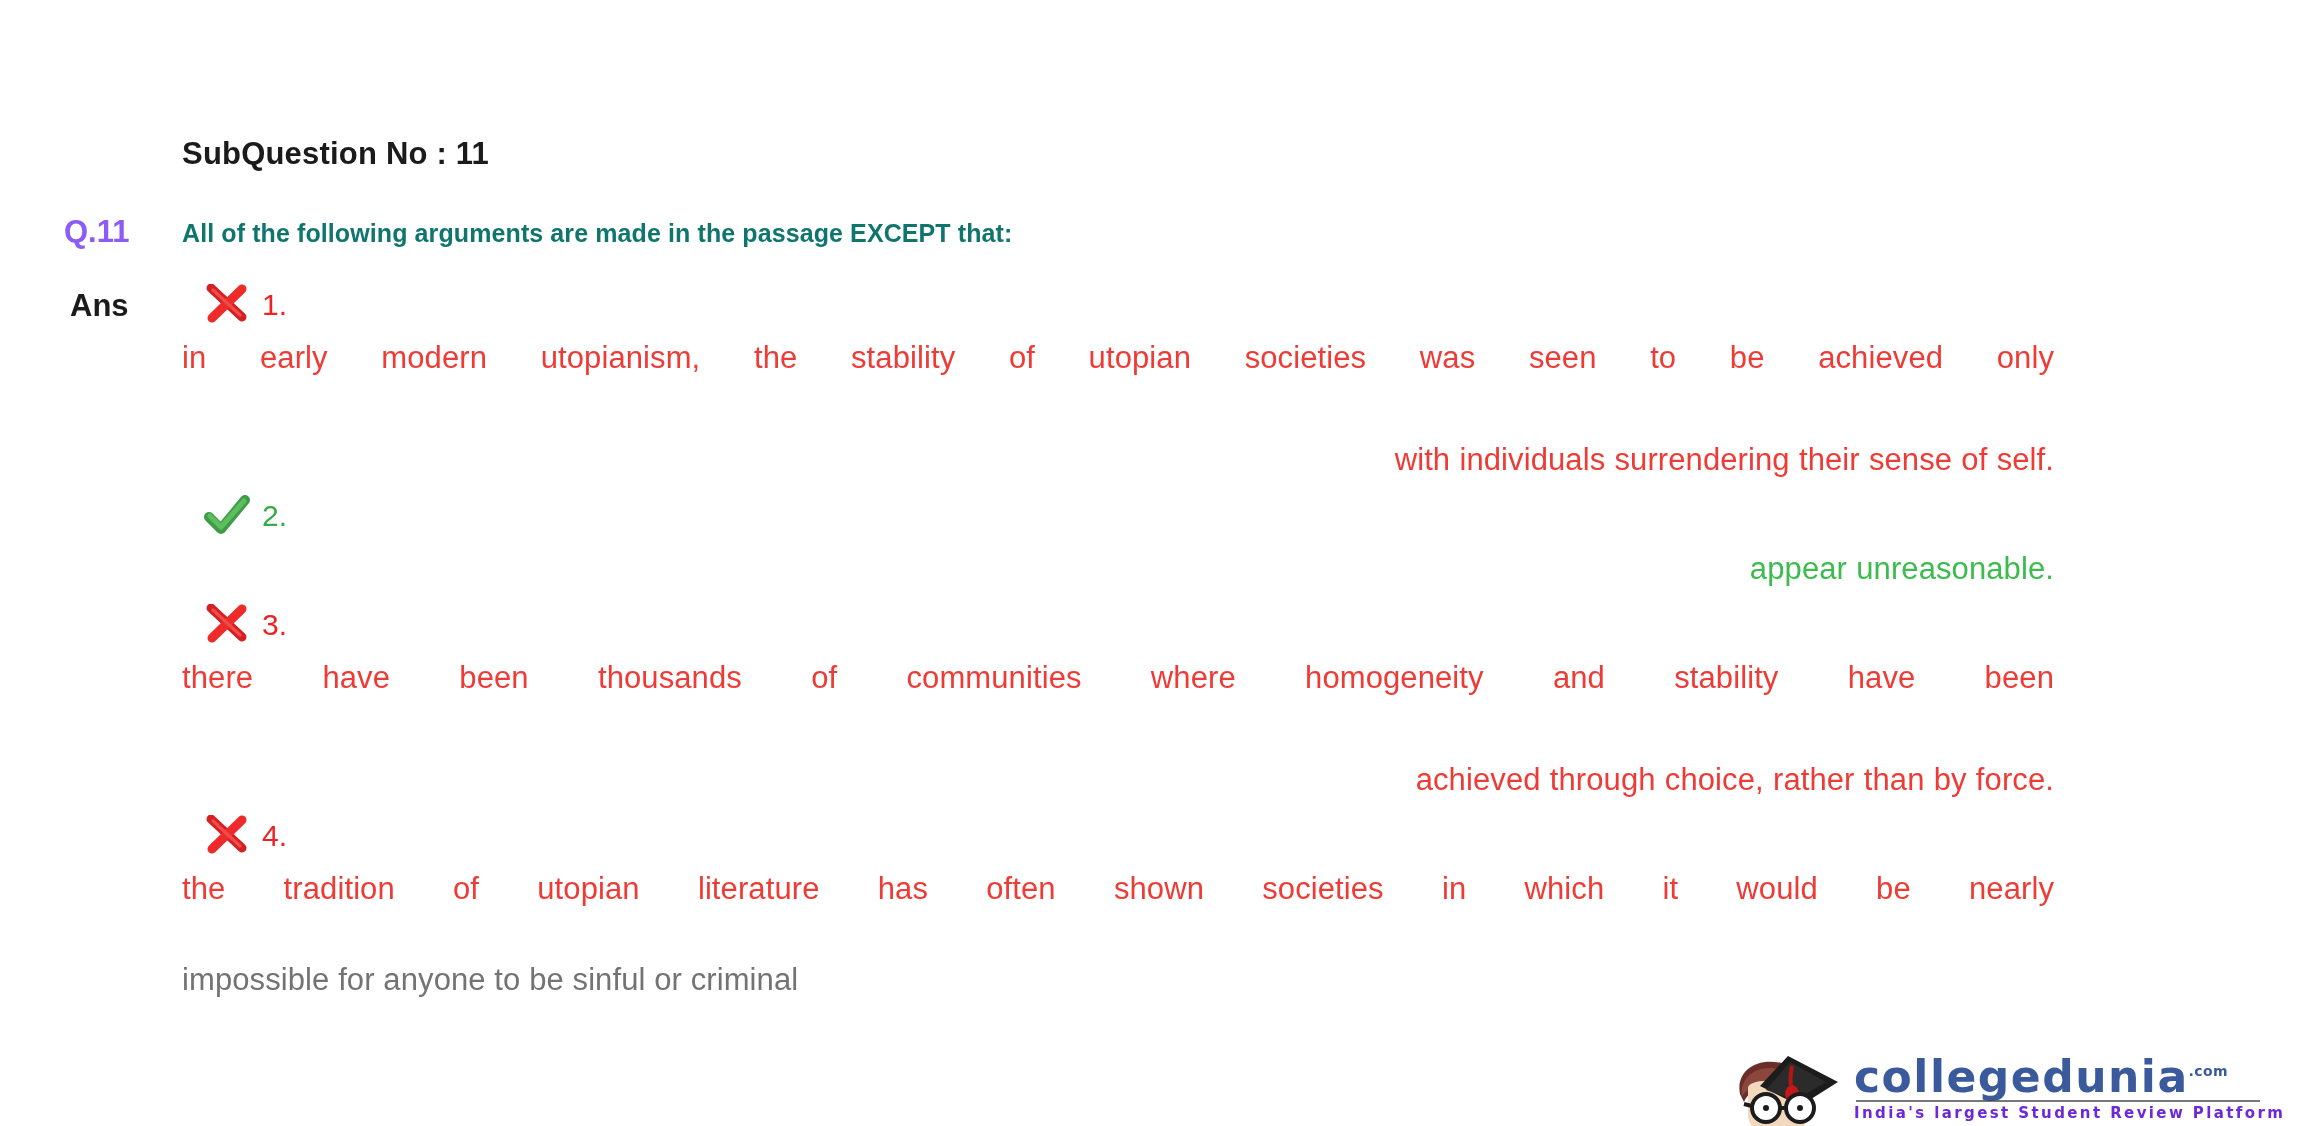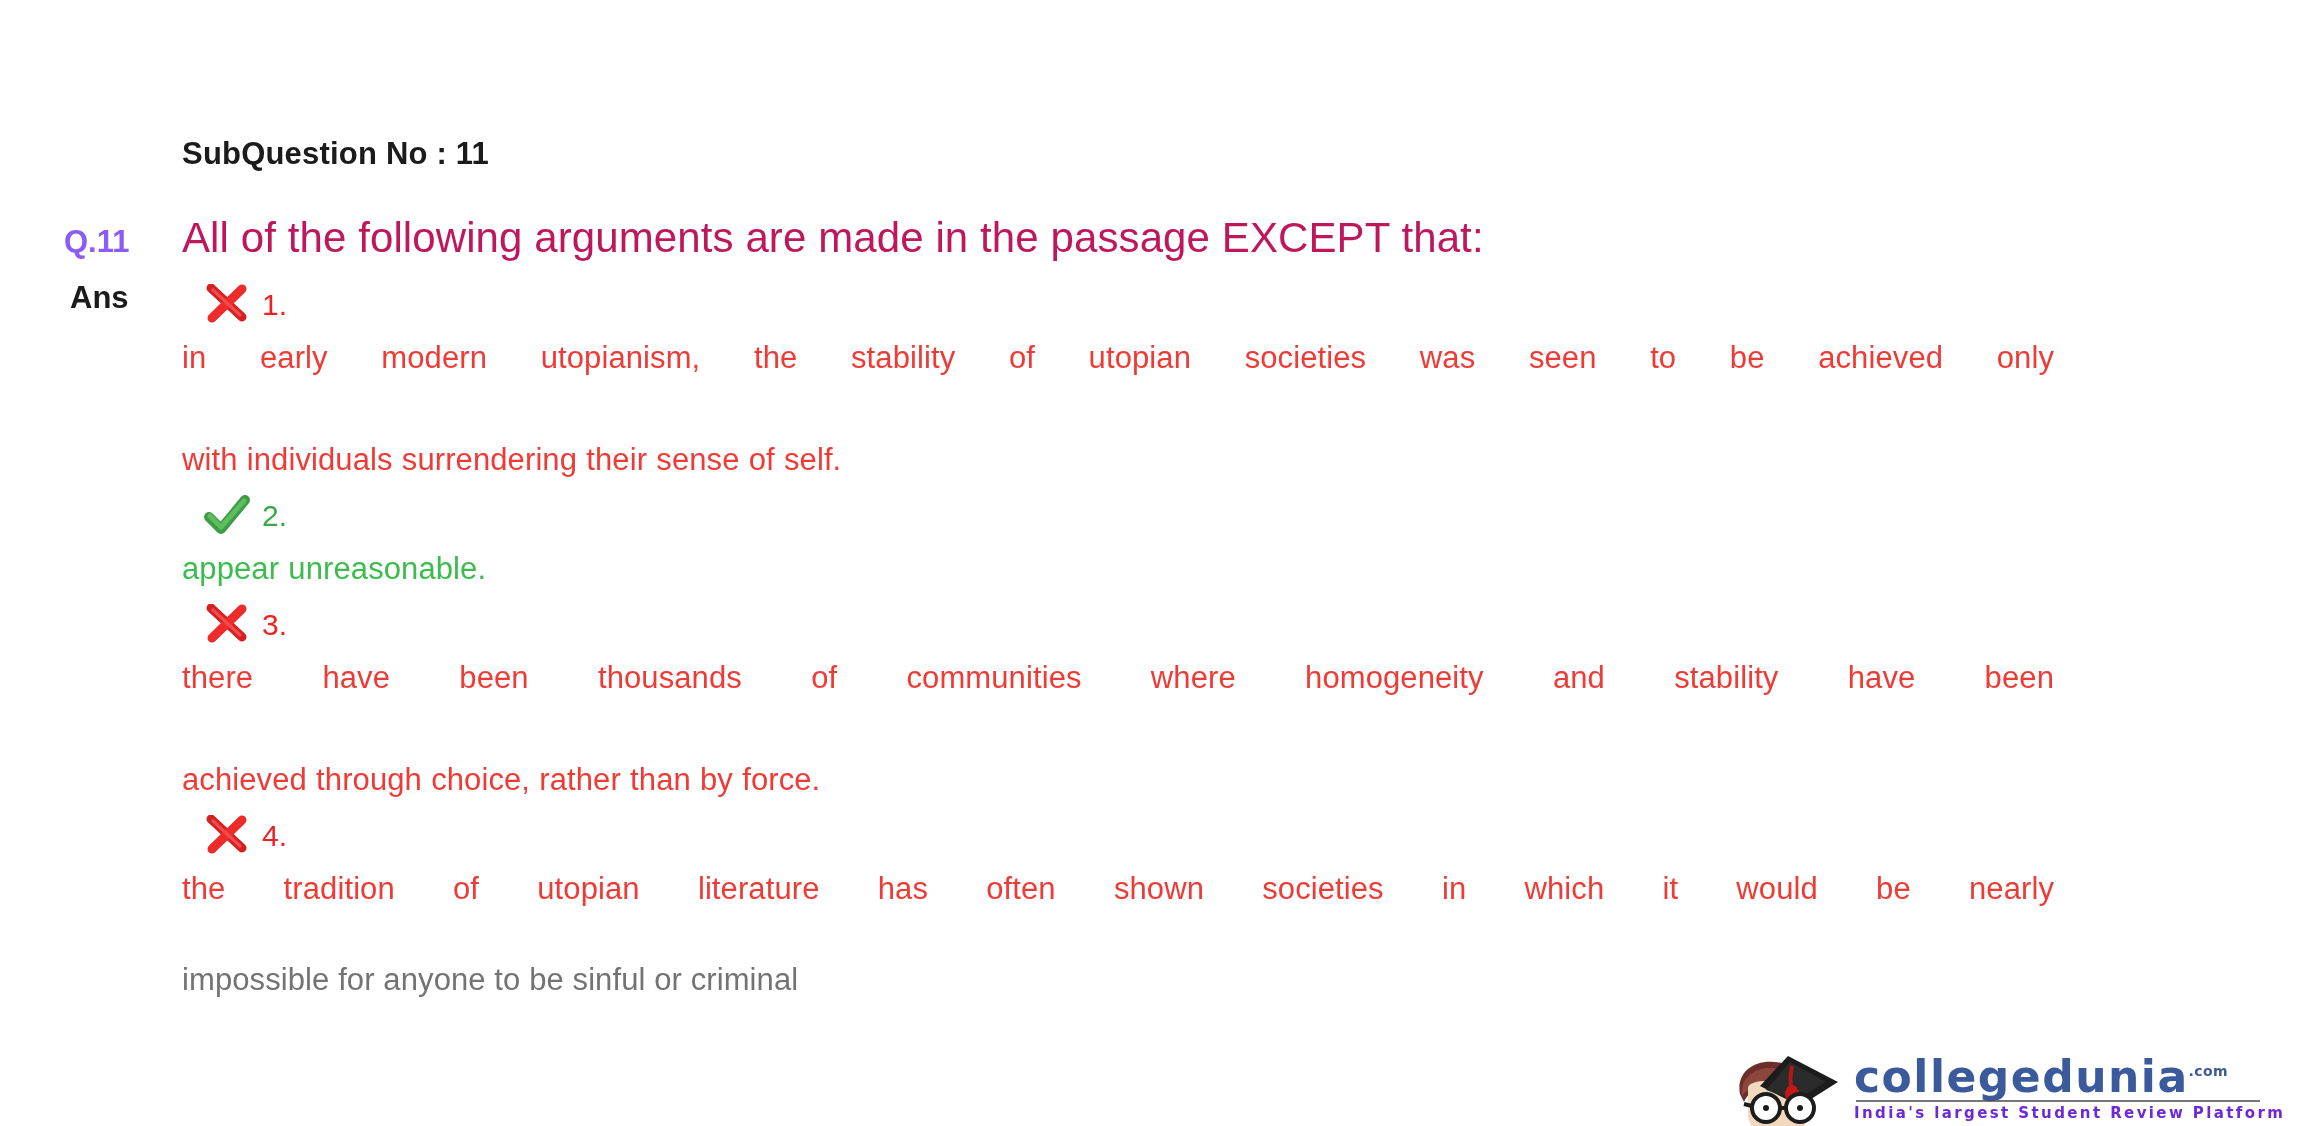--- a/index.html
+++ b/index.html
@@ -48,31 +48,31 @@
     white-space: nowrap;
   }
   .q-number {
     font-size: 31px;
     font-weight: bold;
     color: #8b5cf6;
     width: 118px;
     flex: 0 0 118px;
   }
   .q-text {
-    font-size: 42px;
-    font-weight: normal;
-    color: #be185d;
+    font-size: 25px;
+    font-weight: bold;
+    color: #0f766e;
     letter-spacing: 0.1px;
   }
 
   
   .ans-label {
     position: absolute;
     left: 70px;
-    top: 264px;
+    top: 272px;
     font-size: 31px;
     font-weight: bold;
     color: #1b1b1b;
   }
 
   .options {
     position: absolute;
     left: 182px;
     top: 262px;
     width: 1872px;
@@ -123,21 +123,21 @@
     text-align: justify;
     text-justify: inter-word;
   }
   .opt-body > span.jline::after {
     content: "";
     display: inline-block;
     width: 100%;
   }
   .opt-body > span.lastline {
     display: block;
-    text-align: left;
+    text-align: right;
   }
 
   
   .clip-wrap {
     position: absolute;
     left: 182px;
     top: 944px;
     width: 1872px;
     height: 38px;
     overflow: hidden;

